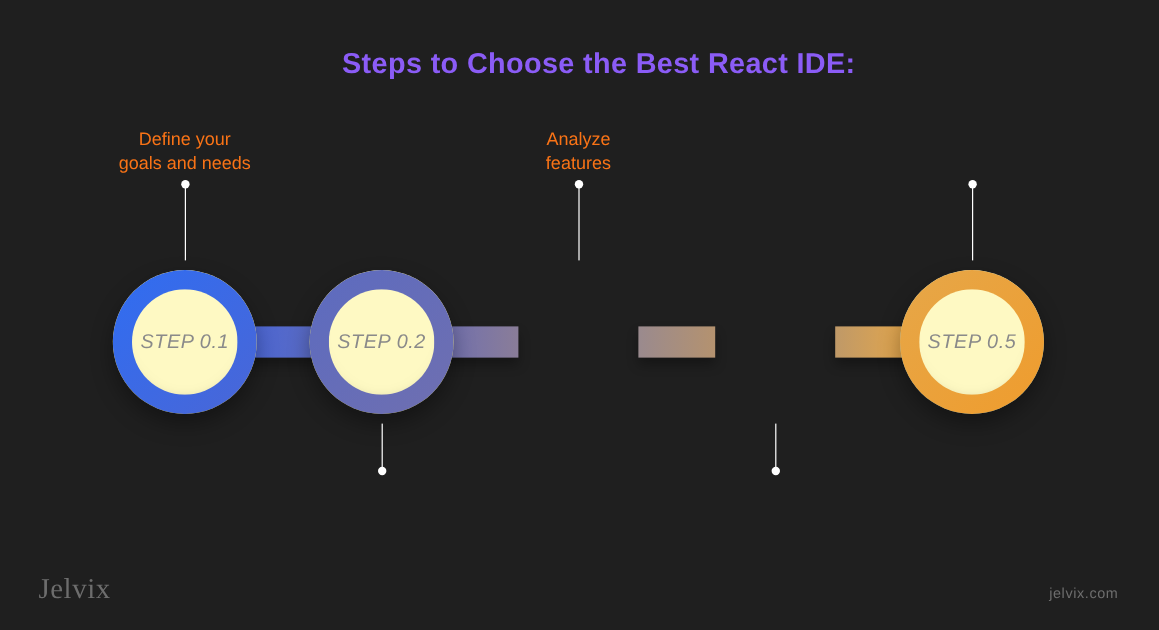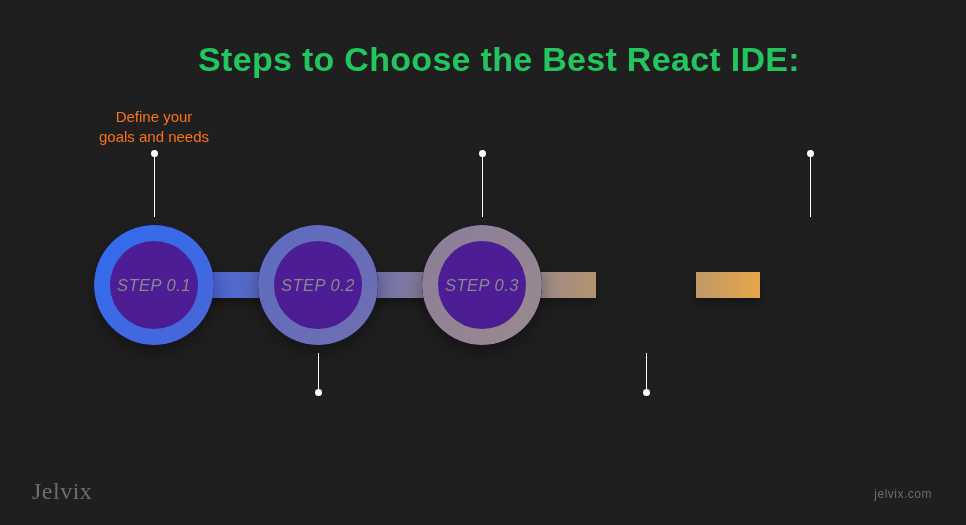--- a/index.html
+++ b/index.html
@@ -5,22 +5,22 @@
     * { margin: 0; padding: 0; box-sizing: border-box; }
     body {
       width: 966px;
       height: 525px;
       background: #1f1f1f;
       font-family: -apple-system, BlinkMacSystemFont, "Segoe UI", Arial, sans-serif;
       position: relative;
       overflow: hidden;
     }
     .title {
-      color: #22c55e;
-      font-size: 34px;
+      color: #8b5cf6;
+      font-size: 24px;
       font-weight: 700;
       text-align: center;
       padding-top: 40px;
       letter-spacing: 0.3px;
       padding-left: 32px;
     }
     .stage {
       position: absolute;
       top: 0; left: 0;
       width: 966px; height: 525px;
@@ -31,21 +31,21 @@
       position: absolute;
       top: 225px;
       left: 94px;
       width: 778px;
       height: 120px;
     }
     .ring {
       position: absolute;
       width: 120px; height: 120px;
       border-radius: 50%;
-      background: #4c1d95;
+      background: #fef9c3;
       display: flex;
       align-items: center;
       justify-content: center;
       box-shadow: inset 0 -6px 14px rgba(0,0,0,0.55), 0 8px 18px rgba(0,0,0,0.35);
     }
     .ring::before {
       content: "";
       position: absolute;
       inset: 0;
       border-radius: 50%;
@@ -152,38 +152,39 @@
   </style>
 </head>
 <body>
 
 <div class="stage">
   <h1 class="title">Steps to Choose the Best React IDE:</h1>
 
   <div class="caption cap-top c1">Define your<br>goals and needs</div>
   <div class="pin pin-top p1"></div>
 
+  <div class="caption cap-top c3">Analyze<br>features</div>
   <div class="pin pin-top p3"></div>
 
   <div class="pin pin-top p5"></div>
 
   <div class="chain">
     <div class="link l1"></div>
     <div class="link l2"></div>
     <div class="link l3"></div>
     <div class="link l4"></div>
 
     <div class="ring r1">
       <span class="ring-label">STEP 0.1</span>
     </div>
     <div class="ring r2">
       <span class="ring-label">STEP 0.2</span>
     </div>
-    <div class="ring r3">
-      <span class="ring-label">STEP 0.3</span>
+    <div class="ring r5">
+      <span class="ring-label">STEP 0.5</span>
     </div>
   </div>
 
   <div class="pin pin-bot p2"></div>
 
   <div class="pin pin-bot p4"></div>
 
   <div class="brand brand-left">Jelvix</div>
   <div class="brand brand-right">jelvix.com</div>
 </div>

